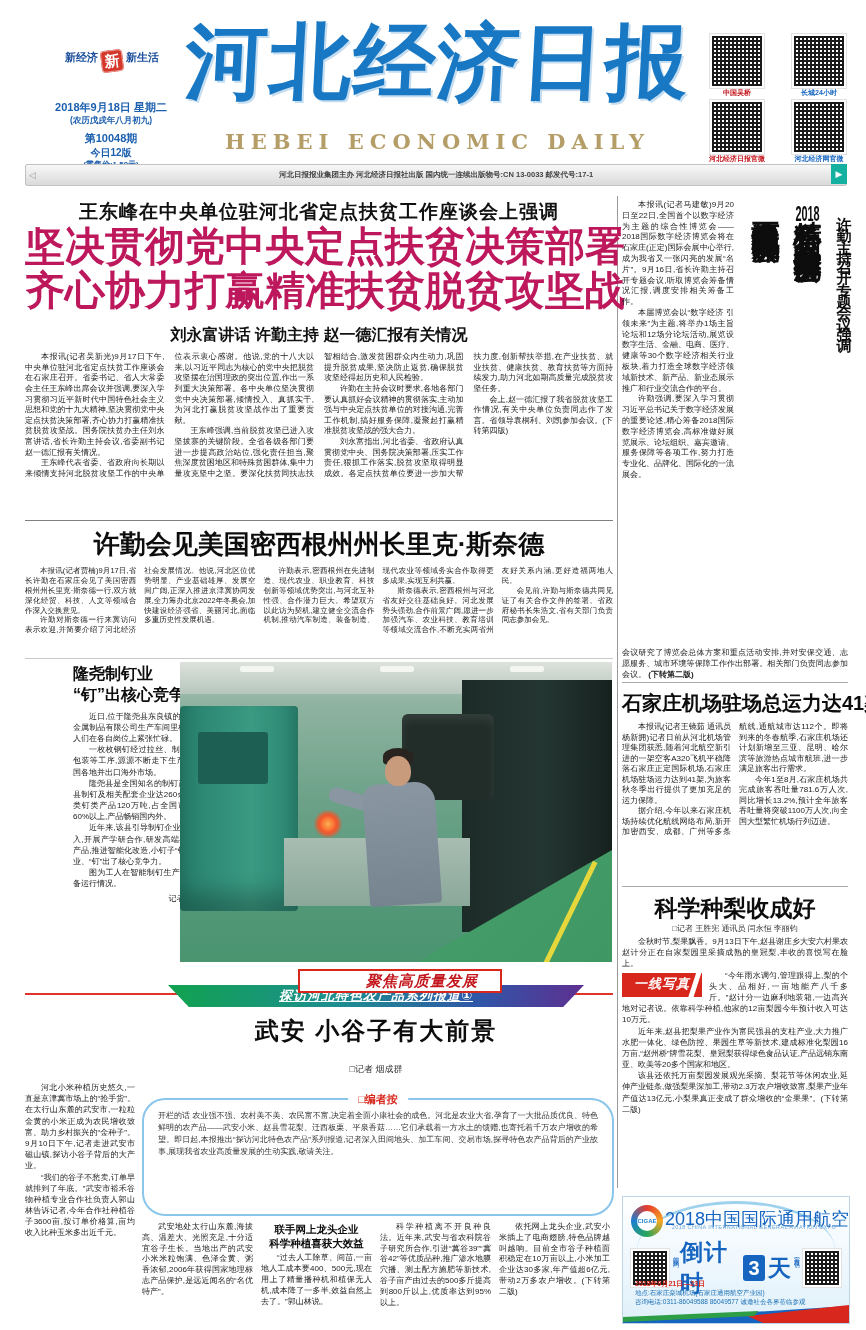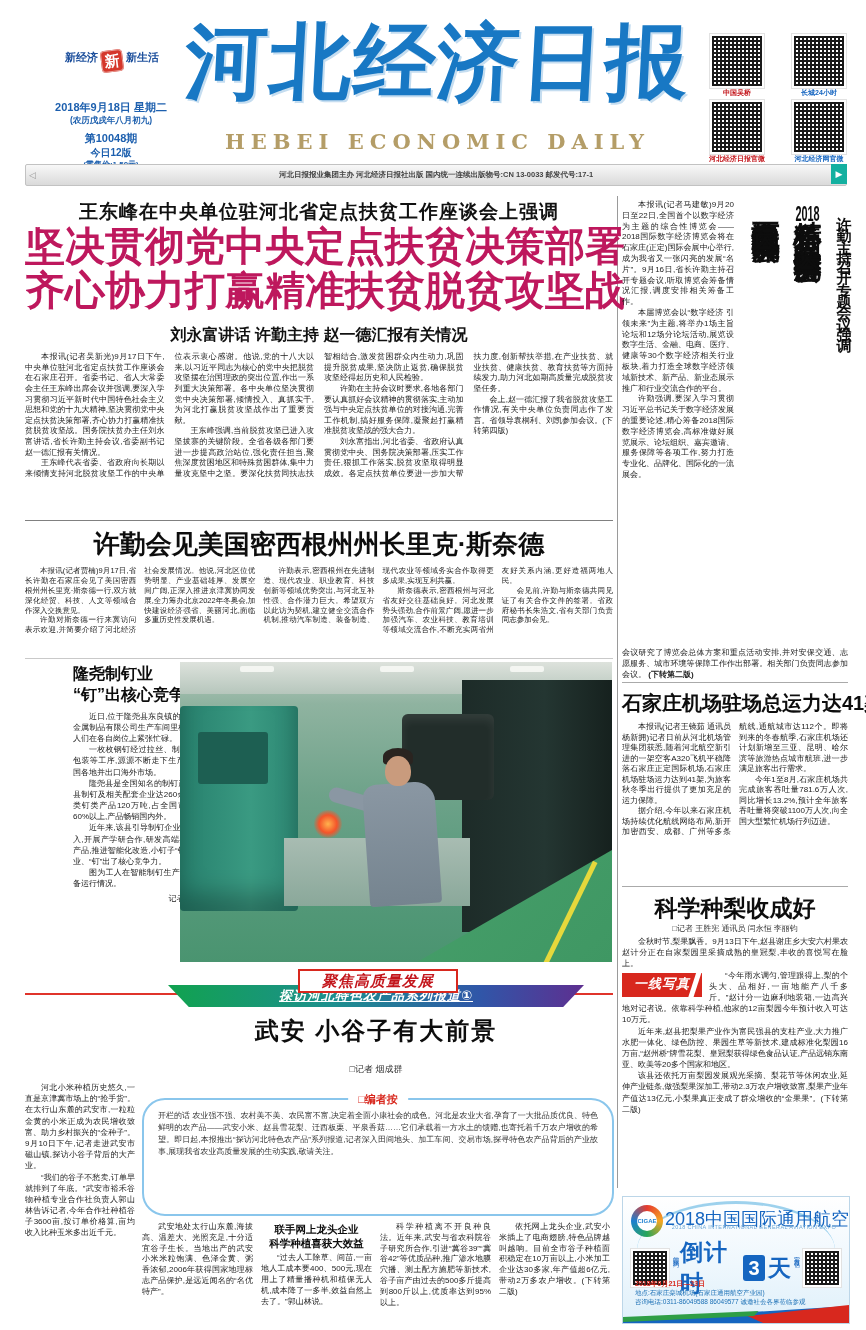--- a/index.html
+++ b/index.html
@@ -78,21 +78,21 @@
   .ph-arm{position:absolute;left:148px;top:132px;width:62px;height:15px;background:#8a97a3;border-radius:8px;transform:rotate(16deg);}
   .ph-glow{position:absolute;left:134px;top:148px;width:28px;height:28px;border-radius:50%;
            background:radial-gradient(circle,#ffb24d 0%,#f4542a 45%,rgba(244,84,42,0) 75%);}
   
   .redline{position:absolute;left:25px;top:993px;width:588px;border-top:2px solid #e0342b;}
   .ribbon{position:absolute;left:168px;top:985px;width:416px;height:22px;display:flex;align-items:center;justify-content:center;
           background:linear-gradient(90deg,#11a24f,#1d8f8f 40%,#3056a8 75%,#5e2f90);
           clip-path:polygon(0 0,100% 0,95% 100%,5% 100%);color:#fff;font-size:13px;font-weight:bold;font-style:italic;letter-spacing:1px;text-decoration:underline;}
   .focusbox{position:absolute;left:298px;top:969px;width:156px;height:20px;background:#fff;border:2px solid #d8281e;
             display:flex;align-items:center;justify-content:center;color:#c3161c;font-size:15px;font-weight:900;
-            font-style:italic;letter-spacing:1px;}
+            font-style:italic;letter-spacing:1px;padding-left:44px;}
   .millet-h{position:absolute;left:140px;top:1015px;width:472px;text-align:center;font-size:24px;font-weight:900;
             letter-spacing:2px;color:#0d0d0d;white-space:nowrap;}
   .millet-by{position:absolute;left:140px;top:1063px;width:472px;text-align:center;font-size:9px;color:#333;}
   .millet-left{position:absolute;left:25px;top:1082px;width:110px;height:248px;font-size:8px;line-height:1.4;
                text-align:justify;overflow:hidden;color:#222;}
   .notebox{position:absolute;left:142px;top:1098px;width:468px;height:114px;border:2px solid #8ac6ec;border-radius:23px;}
   .notelabel{position:absolute;left:50%;top:-8px;transform:translateX(-50%);background:#fff;padding:0 10px;
              color:#d8281e;font-weight:900;font-size:11px;white-space:nowrap;}
   .notetext{padding:10px 14px 0;font-size:8px;line-height:1.5;text-align:justify;color:#333;height:96px;overflow:hidden;}
   .bcols{position:absolute;left:142px;top:1222px;width:468px;height:108px;display:flex;gap:8px;overflow:hidden;}

